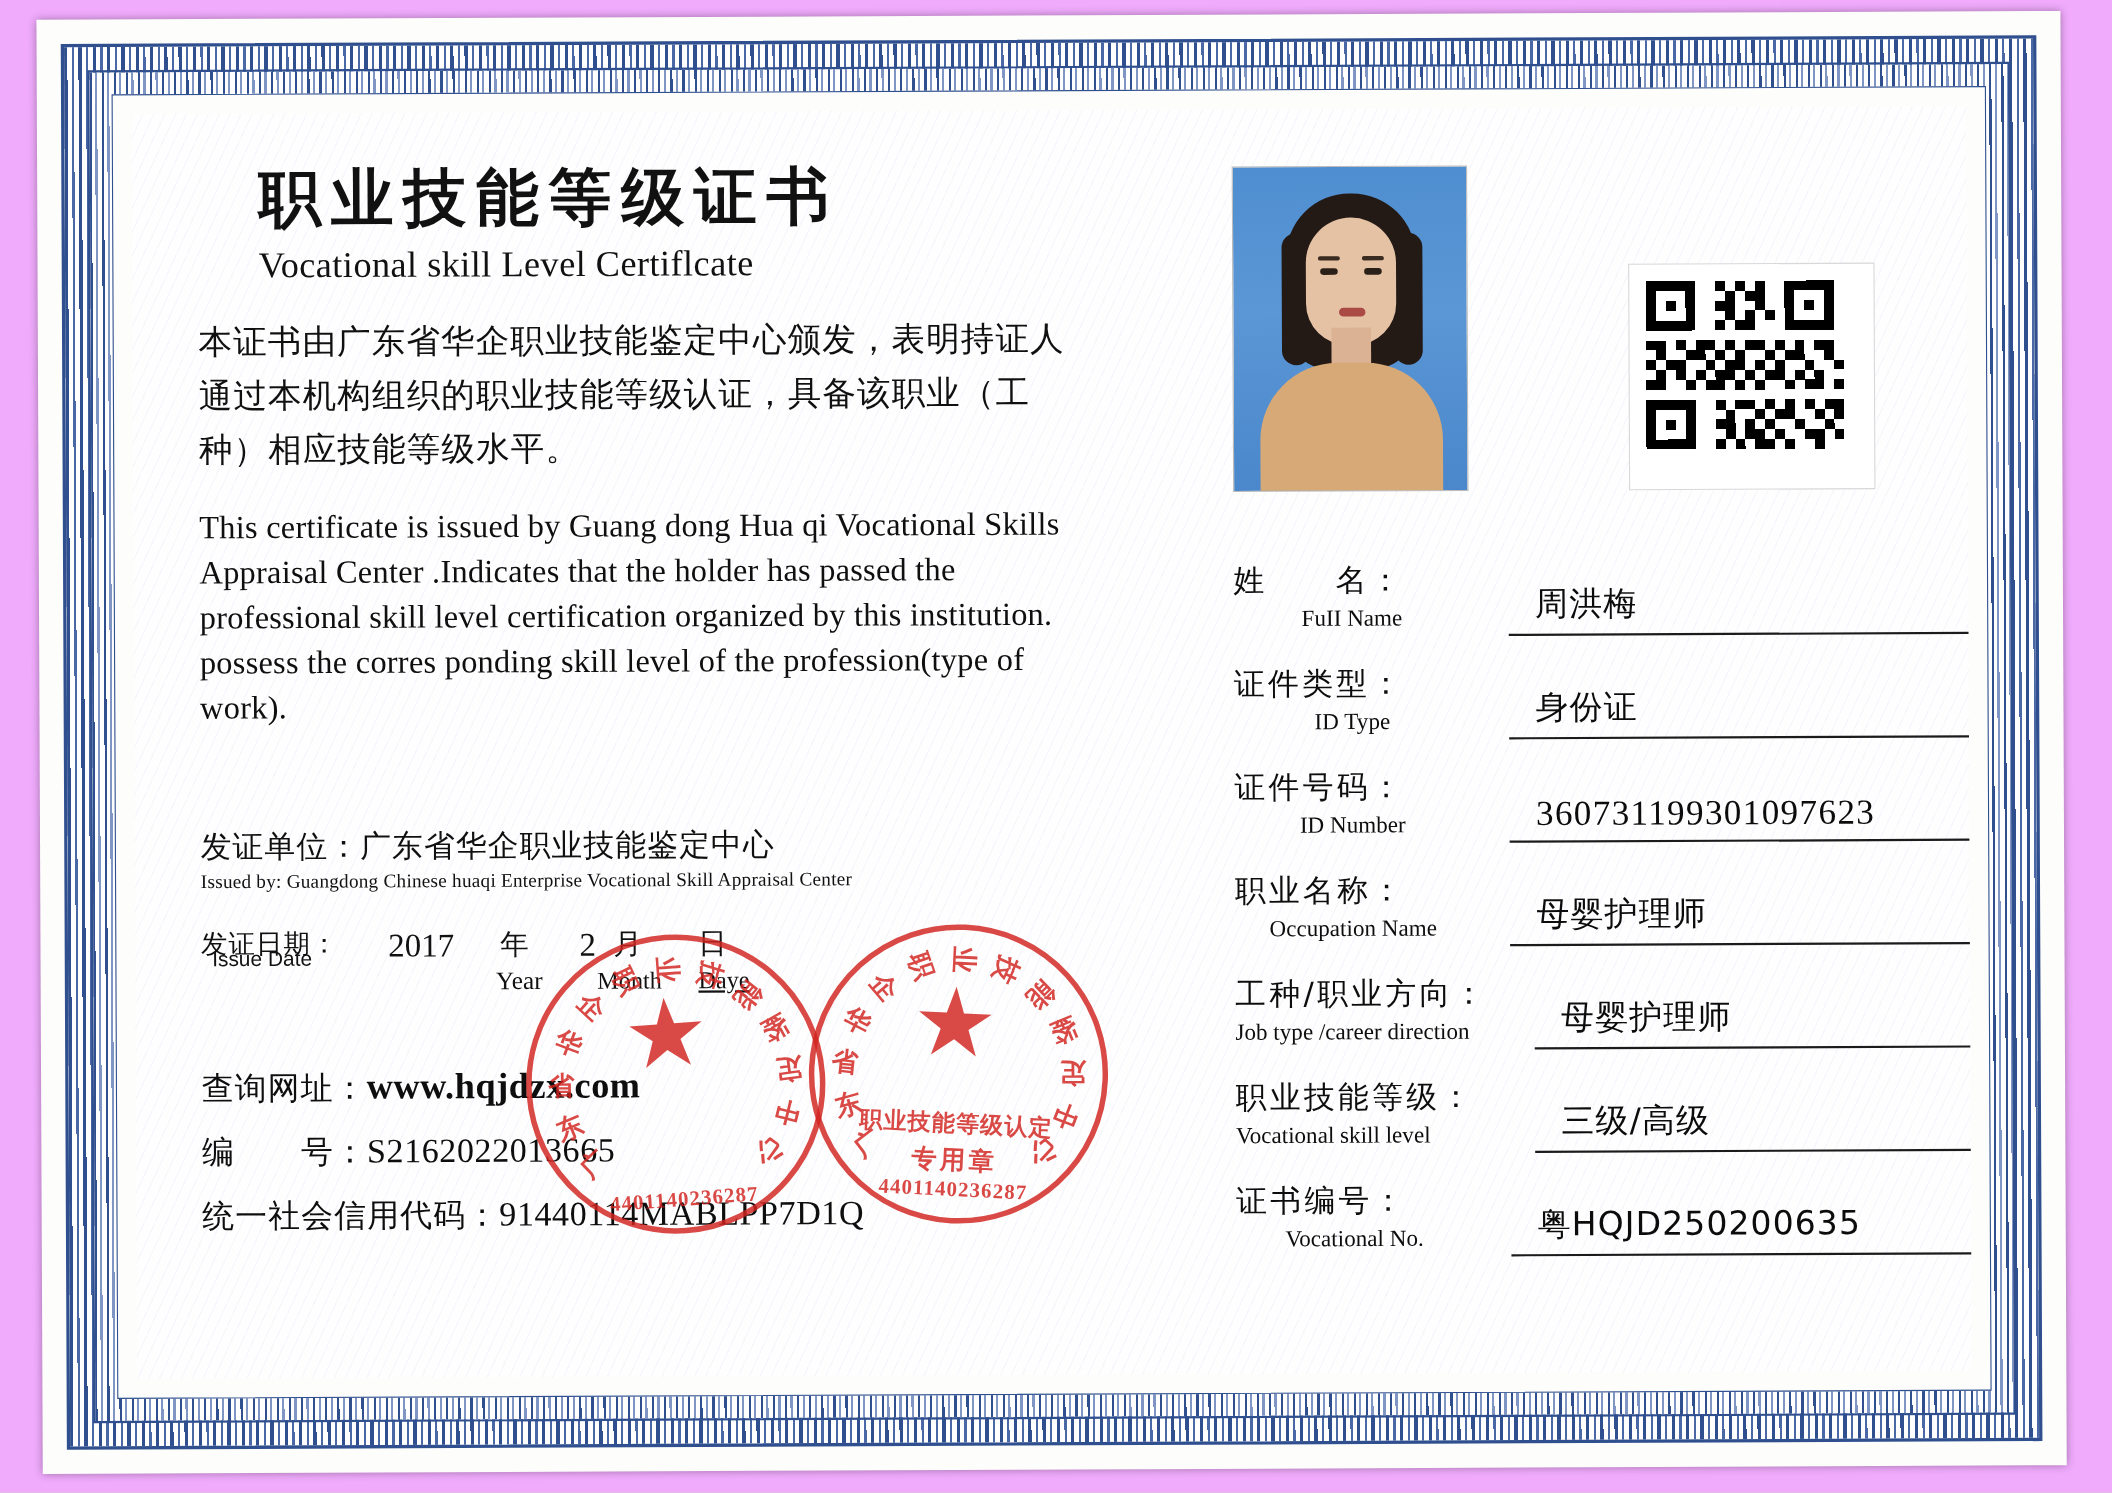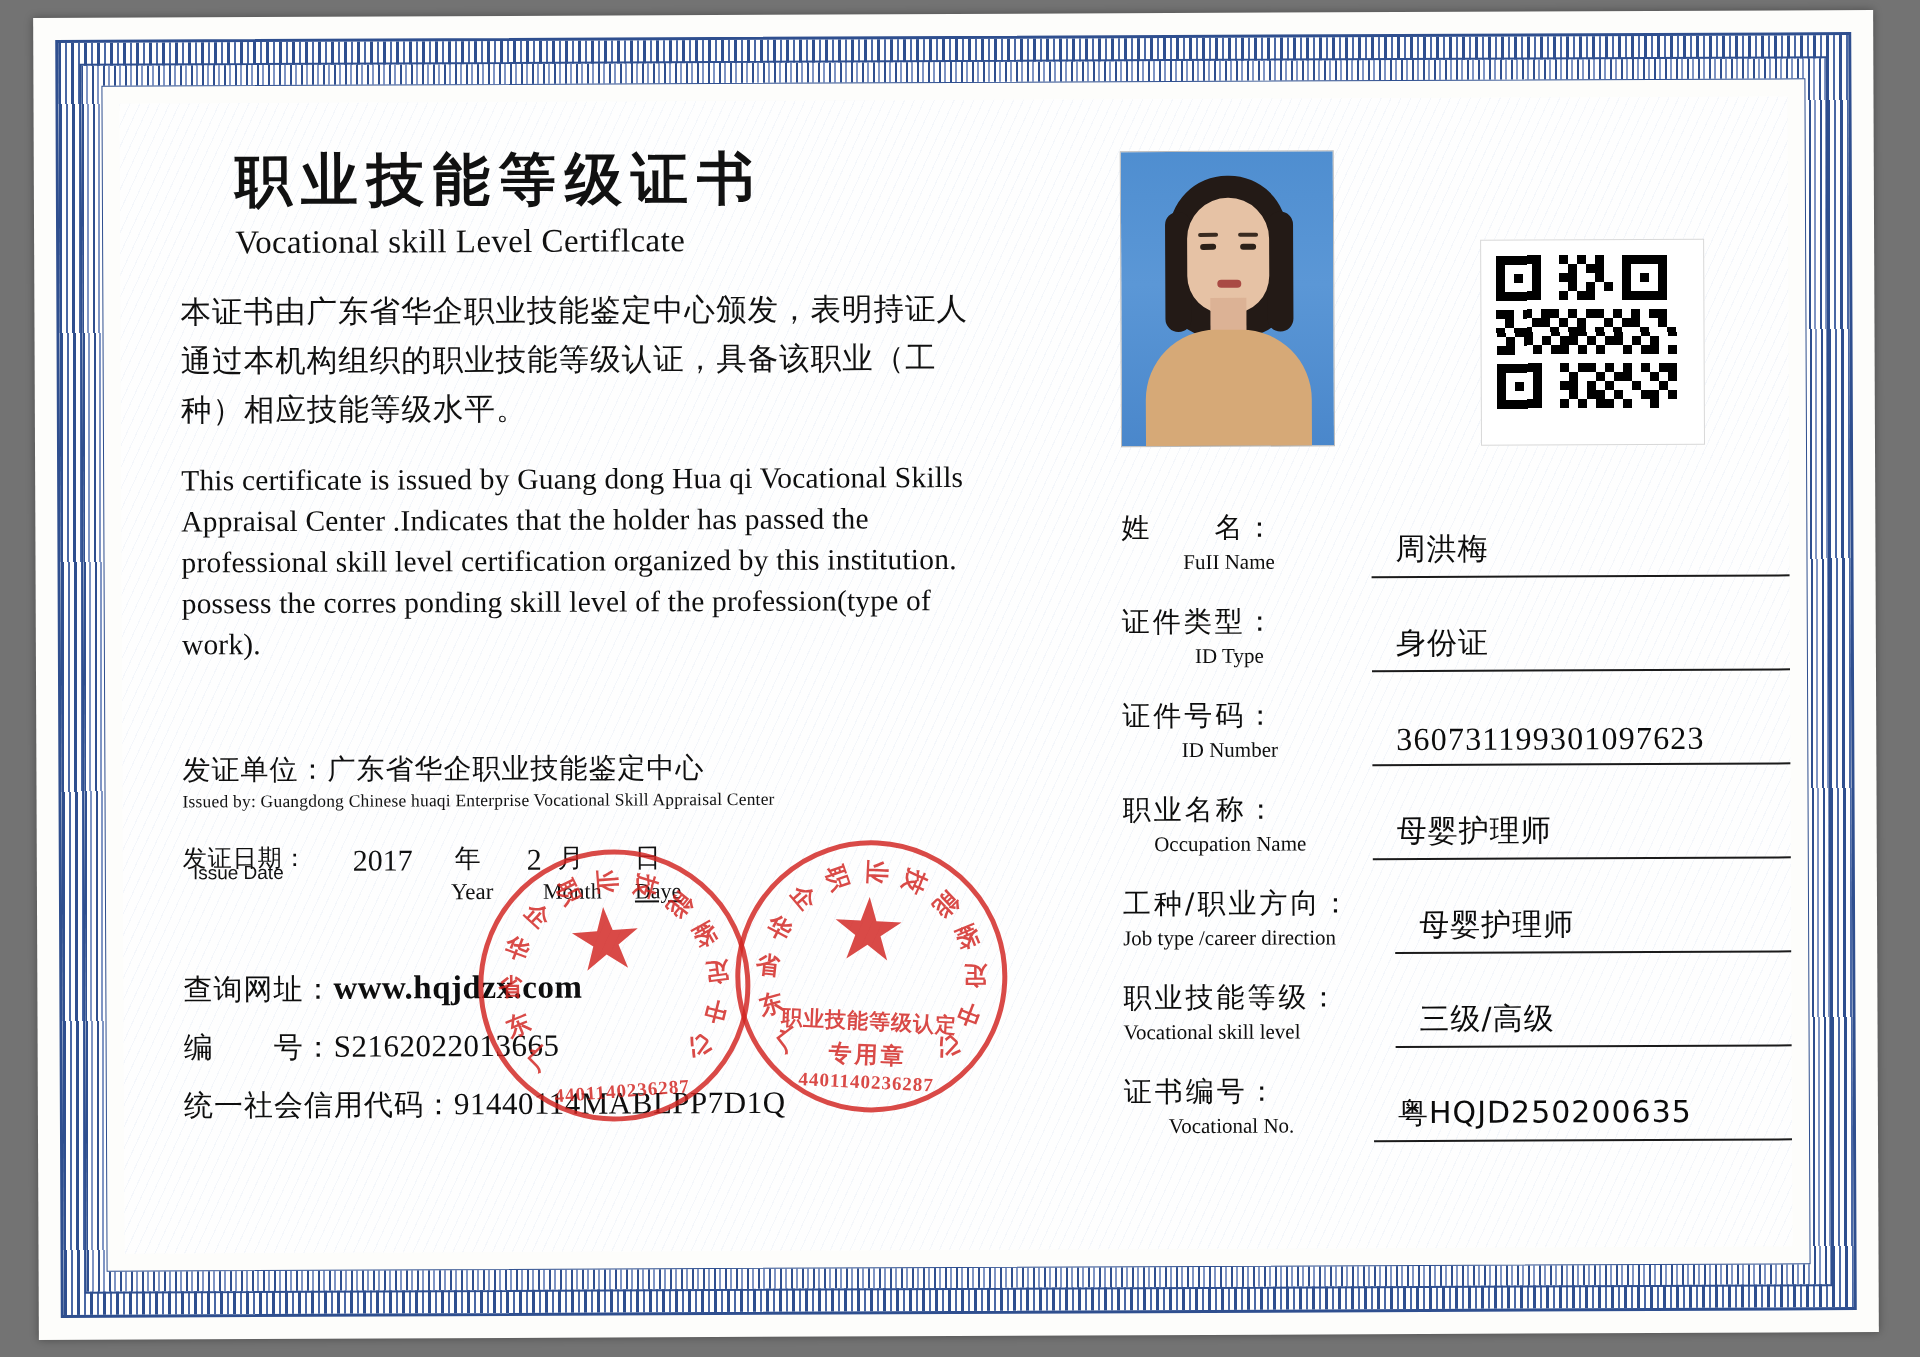--- a/index.html
+++ b/index.html
@@ -9,21 +9,21 @@
     width: 1920px;
     height: 1357px;
     overflow: hidden;
     font-family: "Liberation Serif", serif;
   }
 
   #page {
     position: relative;
     width: 1920px;
     height: 1357px;
-    background: #737373;
+    background: #f0abfc;
   }
 
   
   .cert-sheet {
     position: absolute;
     left: 36px;
     top: 14px;
     width: 1840px;
     height: 1322px;
     background: #fdfdfb;

